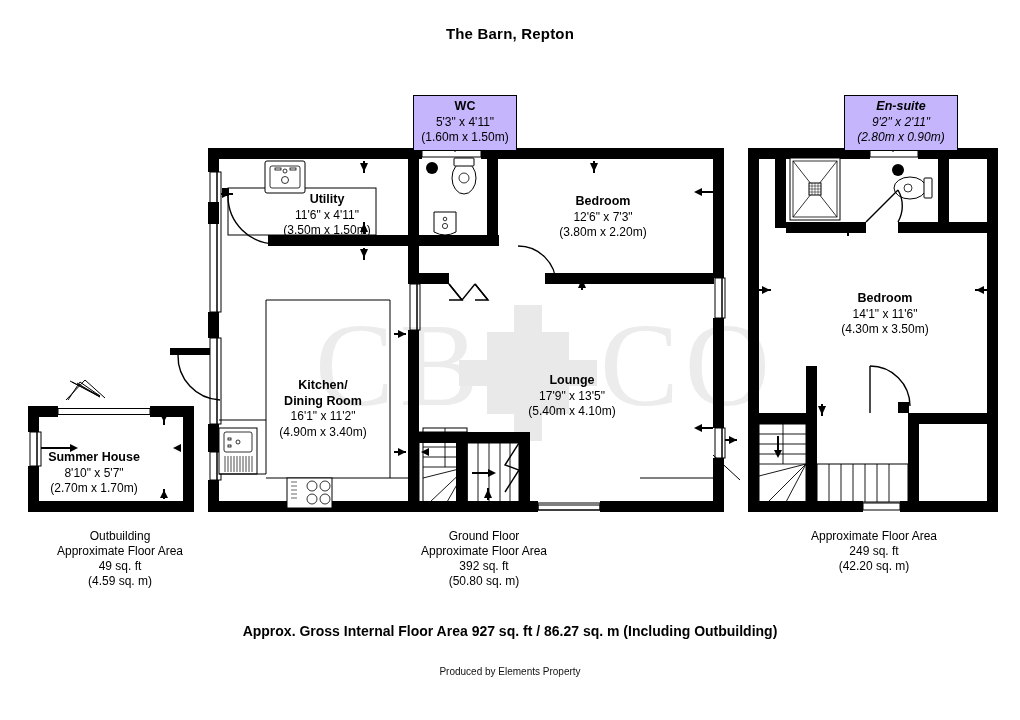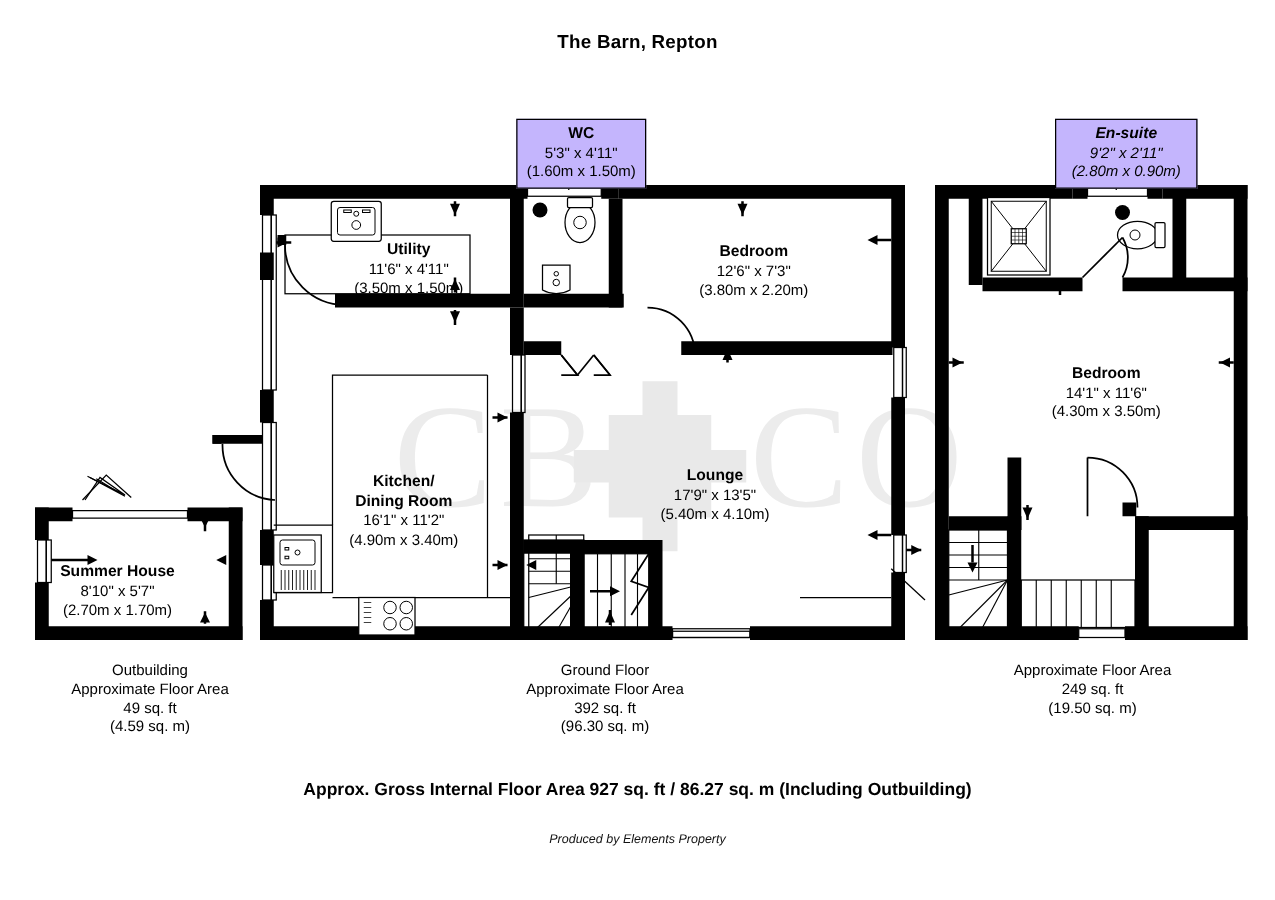--- a/index.html
+++ b/index.html
@@ -83,21 +83,20 @@
     color: #111;
   }
   .footer-producer {
     position: absolute;
     left: 0;
     top: 666px;
     width: 1020px;
     text-align: center;
     font-size: 10px;
     color: #111;
-    font-style: italic;
   }
   
   svg.plan-svg {
     position: absolute;
     left: 0;
     top: 0;
     width: 1020px;
     height: 720px;
     pointer-events: none;
   }
@@ -543,25 +542,25 @@
     <div>Outbuilding</div>
     <div>Approximate Floor Area</div>
     <div>49 sq. ft</div>
     <div>(4.59 sq. m)</div>
   </div>
 
   <div class="floor-caption" style="left:375px; top:529px; width:218px;">
     <div>Ground Floor</div>
     <div>Approximate Floor Area</div>
     <div>392 sq. ft</div>
-    <div>(96.30 sq. m)</div>
+    <div>(50.80 sq. m)</div>
   </div>
 
   <div class="floor-caption" style="left:765px; top:529px; width:218px;">
     <div>Approximate Floor Area</div>
     <div>249 sq. ft</div>
-    <div>(19.50 sq. m)</div>
+    <div>(42.20 sq. m)</div>
   </div>
 
   <div class="footer-main">Approx. Gross Internal Floor Area 927 sq. ft / 86.27 sq. m (Including Outbuilding)</div>
   <div class="footer-producer">Produced by Elements Property</div>
 
 </div>
 
 </body></html>

